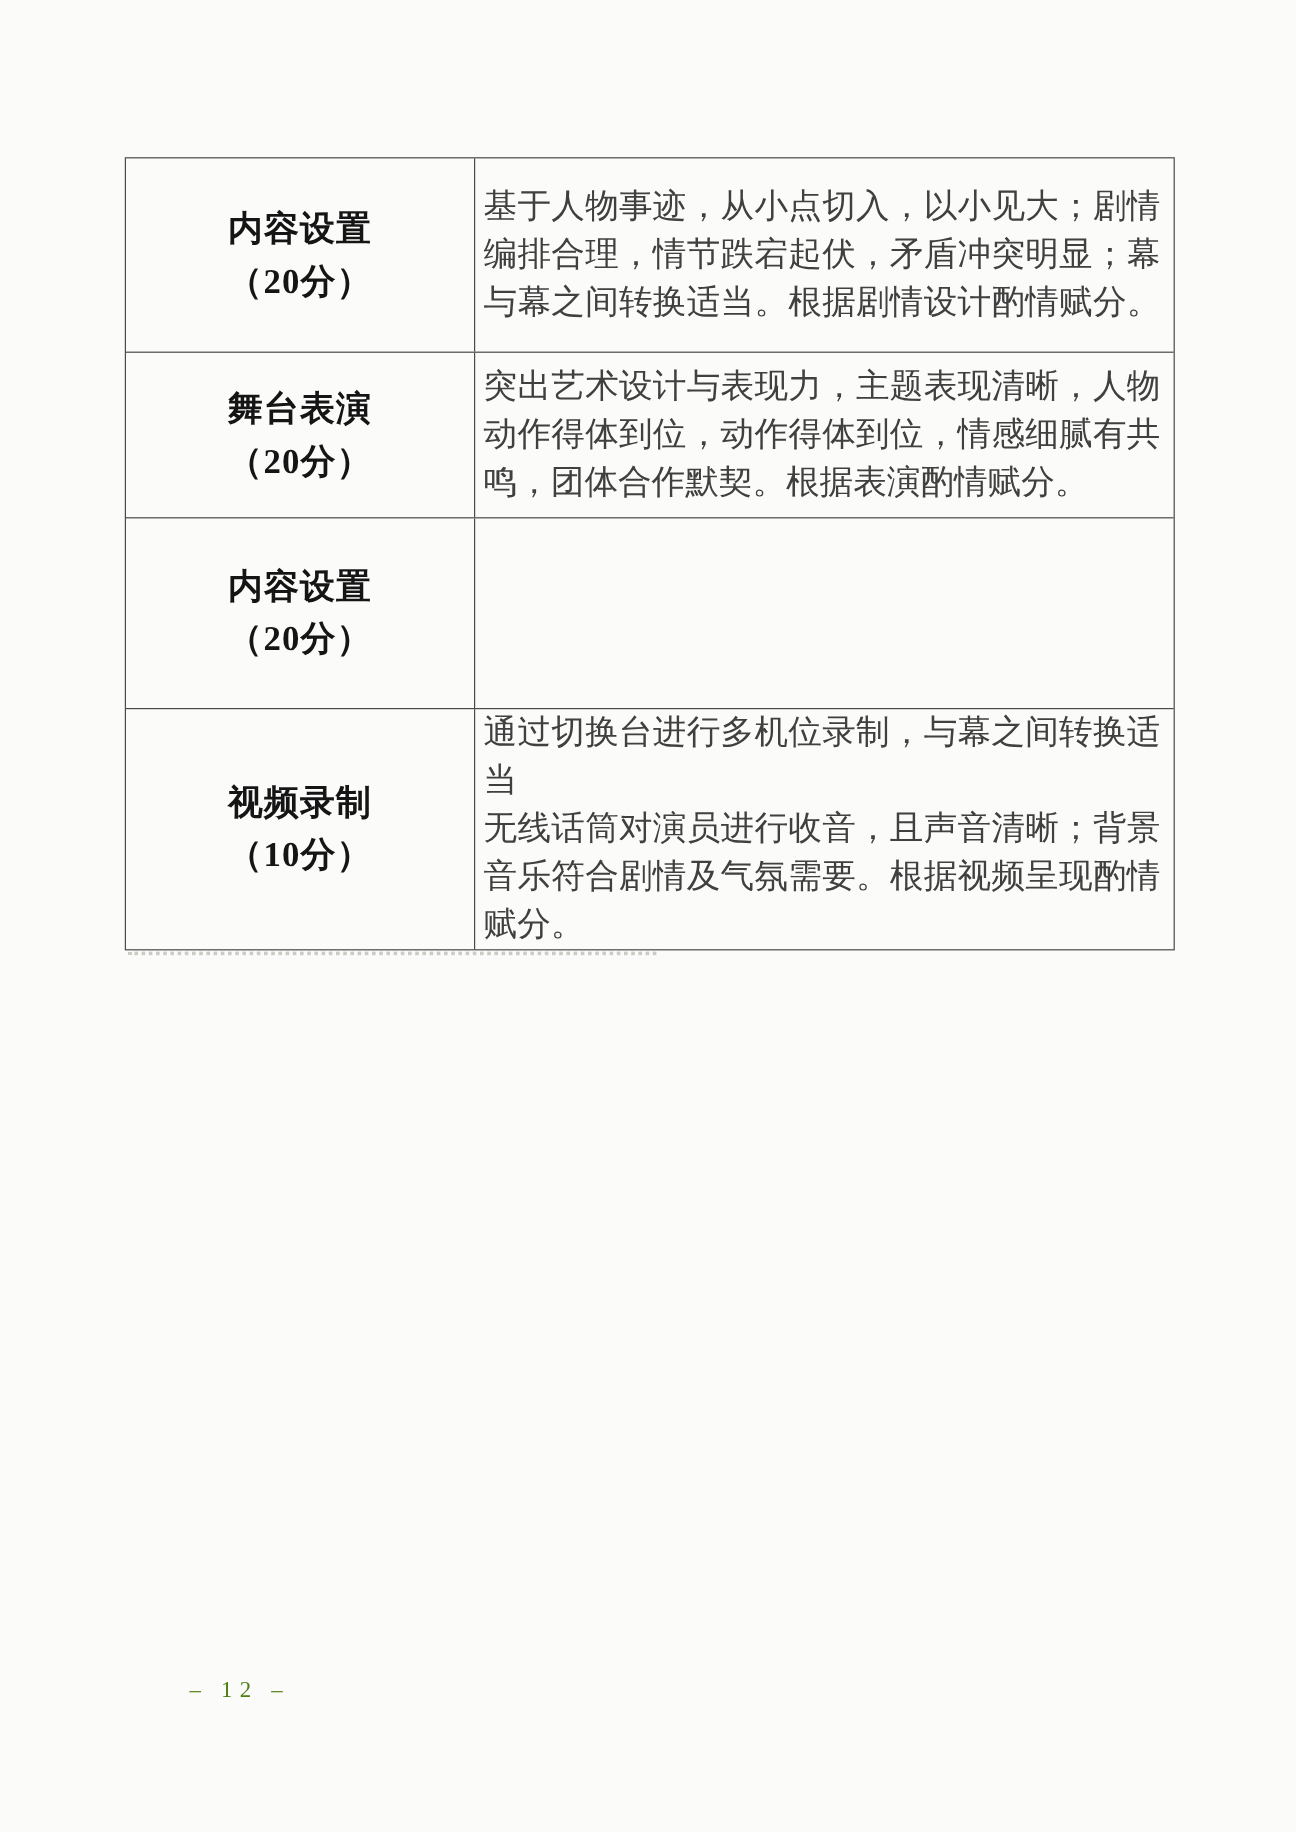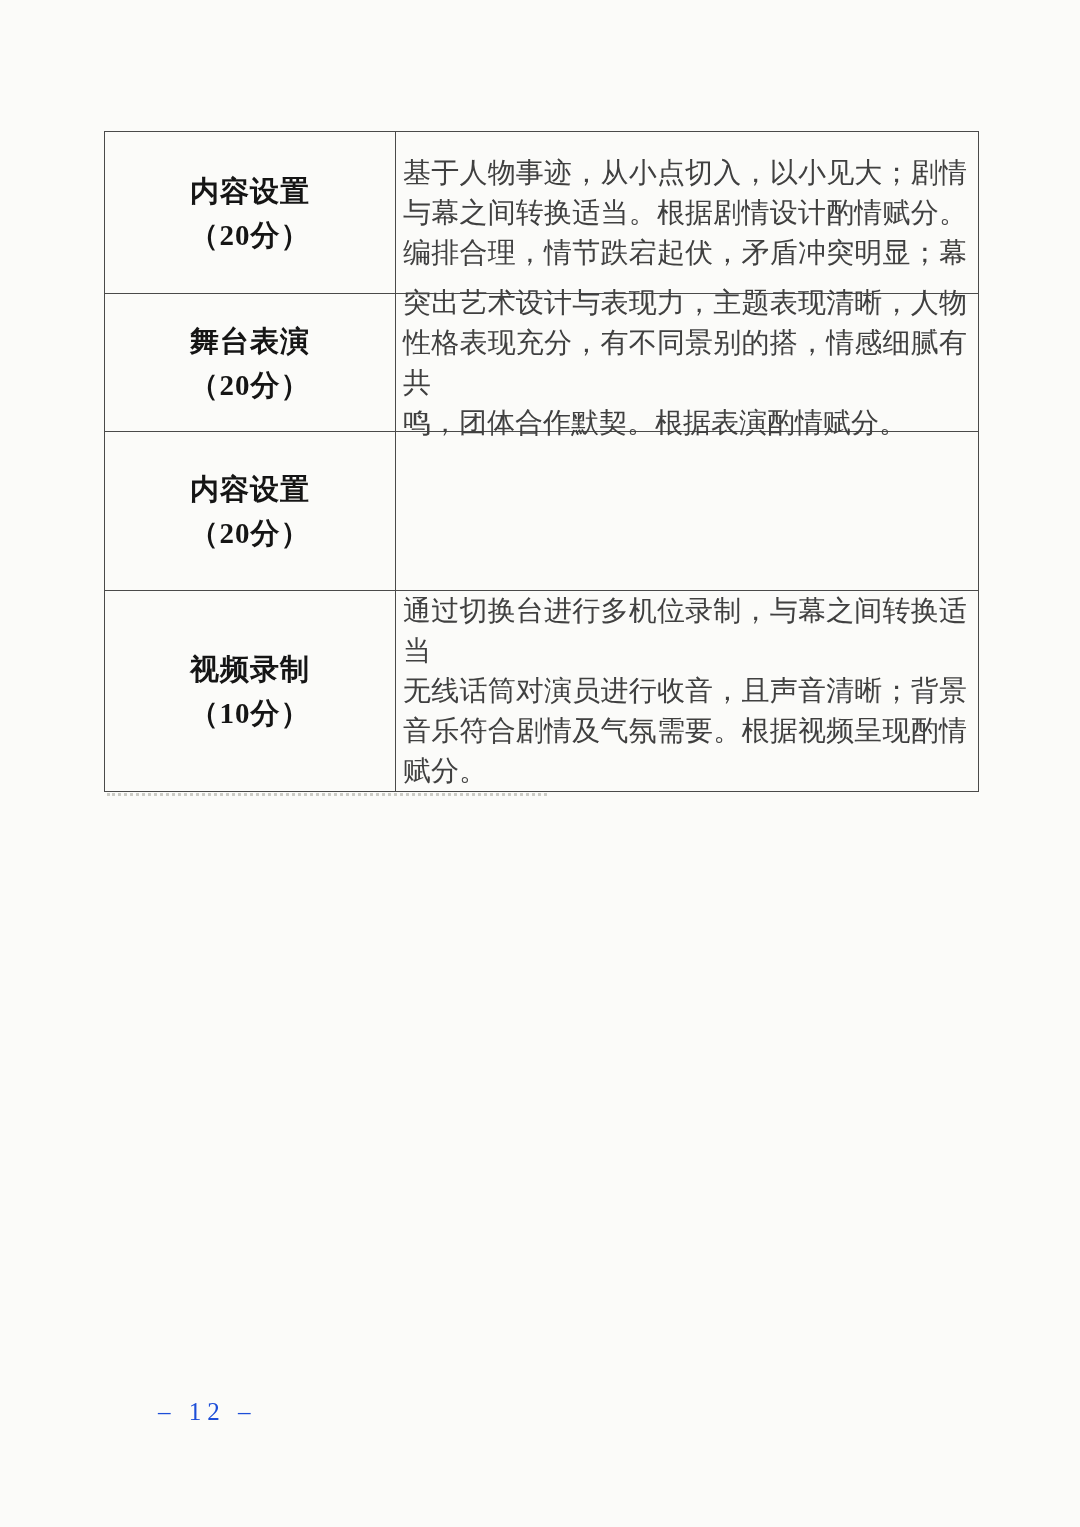--- a/index.html
+++ b/index.html
@@ -73,50 +73,50 @@
     left: 107px;
     top: 793px;
     width: 440px;
     height: 0;
     border-top: 3px dotted #ccccc6;
   }
   .page-number {
     position: absolute;
     left: 158px;
     top: 1398px;
-    font-size: 25px;
-    color: #1d4ed8;
+    font-size: 19px;
+    color: #4d7c0f;
     letter-spacing: 6px;
   }
 </style>
 </head>
 <body>
 
 <div class="scoring-table">
 
   <div class="row">
     <div class="cell cell-left">
       <div class="crit-line">内容设置</div>
       <div class="crit-line">（20分）</div>
     </div>
     <div class="cell cell-right">
       <div class="desc-line j">基于人物事迹，从小点切入，以小见大；剧情</div>
+      <div class="desc-line j">编排合理，情节跌宕起伏，矛盾冲突明显；幕</div>
       <div class="desc-line j">与幕之间转换适当。根据剧情设计酌情赋分。</div>
-      <div class="desc-line j">编排合理，情节跌宕起伏，矛盾冲突明显；幕</div>
     </div>
   </div>
 
   <div class="row">
     <div class="cell cell-left">
       <div class="crit-line">舞台表演</div>
       <div class="crit-line">（20分）</div>
     </div>
     <div class="cell cell-right">
       <div class="desc-line j">突出艺术设计与表现力，主题表现清晰，人物</div>
-      <div class="desc-line j">性格表现充分，有不同景别的搭，情感细腻有共</div>
+      <div class="desc-line j">动作得体到位，动作得体到位，情感细腻有共</div>
       <div class="desc-line">鸣，团体合作默契。根据表演酌情赋分。</div>
     </div>
   </div>
 
   <div class="row">
     <div class="cell cell-left">
       <div class="crit-line">内容设置</div>
       <div class="crit-line">（20分）</div>
     </div>
   </div>

